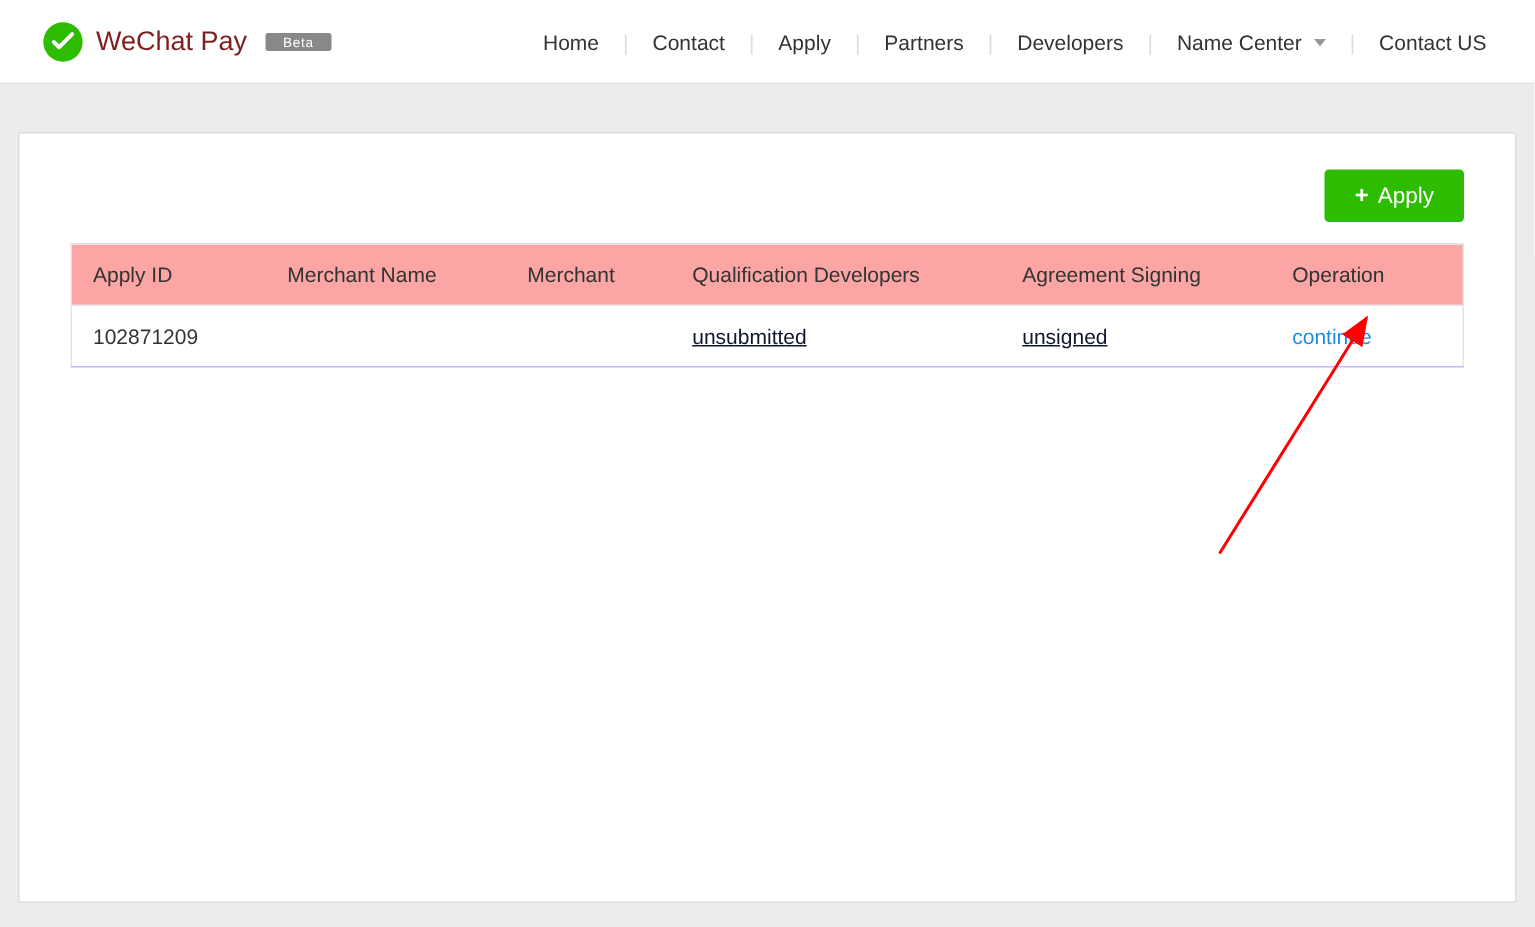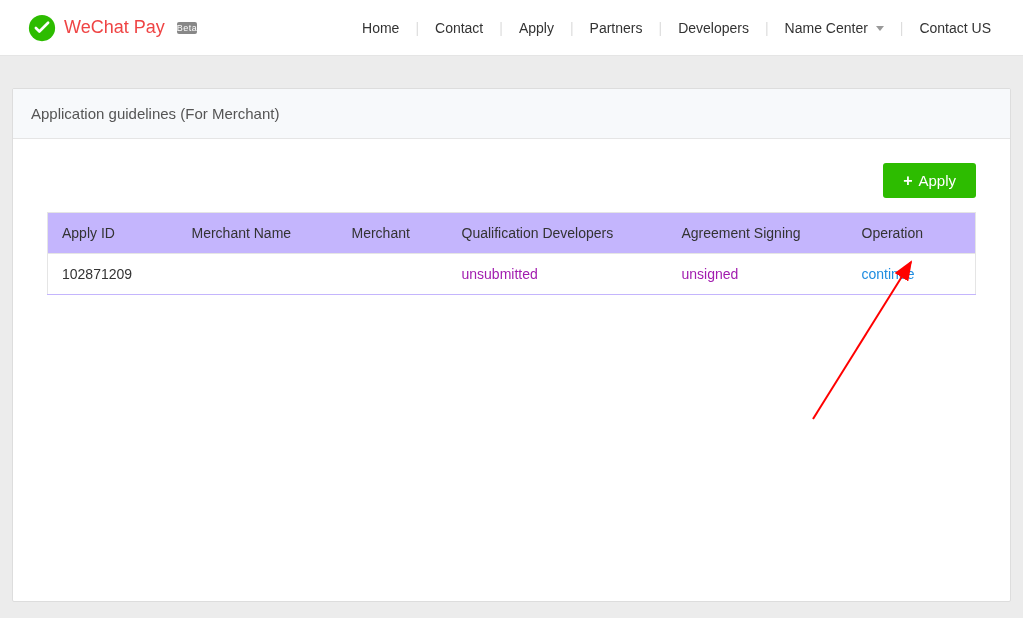--- a/index.html
+++ b/index.html
@@ -1,37 +1,37 @@
 <!DOCTYPE html>
 <html><head>
   <meta charset="utf-8">
   <style>
     * { margin: 0; padding: 0; box-sizing: border-box; }
     body { font-family: -apple-system, BlinkMacSystemFont, "Segoe UI", Arial, sans-serif; font-size: 14px; color: #333; background: #fff; width: 1023px; height: 618px; overflow: hidden; }
     .header { height: 56px; display: flex; align-items: center; justify-content: space-between; padding: 0 28px; border-bottom: 1px solid #e5e5e5; background: #fff; }
     .logo { display: flex; align-items: center; gap: 8px; }
     .logo-icon { width: 28px; height: 28px; }
-    .logo-text { font-size: 18px; color: #ef4444; font-weight: 400; }
-    .badge { background: #888; color: #fff; font-size: 9px; padding: 1px 0; border-radius: 2px; margin-left: 4px; letter-spacing: 0.5px; }
+    .logo-text { font-size: 18px; color: #7f1d1d; font-weight: 400; }
+    .badge { background: #888; color: #fff; font-size: 9px; padding: 1px 12px; border-radius: 2px; margin-left: 4px; letter-spacing: 0.5px; }
     .nav { display: flex; align-items: flex-end; gap: 0; }
     .nav-item { color: #333; text-decoration: none; cursor: pointer; padding: 0 4px; }
     .nav-sep { color: #ddd; margin: 0 12px; }
     .chevron { display: inline-block; width: 0; height: 0; border-left: 4px solid transparent; border-right: 4px solid transparent; border-top: 5px solid #999; margin-left: 4px; vertical-align: middle; }
     .main-bg { background: #ececec; padding: 32px 12px 16px 12px; height: calc(618px - 56px); }
     .panel { background: #fff; border: 1px solid #ddd; border-radius: 2px; height: 100%; overflow: hidden; }
     .panel-header { background: #f7f9fb; border-bottom: 1px solid #e5e5e5; padding: 16px 18px; font-size: 15px; color: #555; }
     .panel-body { padding: 24px 34px; position: relative; height: calc(100% - 52px); }
     .apply-bar { display: flex; justify-content: flex-end; margin-bottom: 14px; }
     .apply-btn { background: #2dbc00; color: #fff; border: none; padding: 9px 20px; border-radius: 3px; font-size: 15px; cursor: pointer; display: flex; align-items: center; gap: 6px; }
     .plus-icon { font-size: 16px; line-height: 1; font-weight: bold; }
     table { width: 100%; border-collapse: collapse; border: 1px solid #e5e5e5; }
-    thead { background: #c4b5fd; }
+    thead { background: #fca5a5; }
     th { text-align: left; padding: 12px 14px; font-weight: 400; color: #333; border-bottom: 1px solid #e5e5e5; font-size: 14px; }
     td { padding: 12px 14px; border-bottom: 1px solid #c4b5fd; color: #333; font-size: 14px; }
-    .status-text { color: #a21caf; }
+    .status-text { color: #0f172a; text-decoration: underline; }
     .link-text { color: #1e8ce0; cursor: pointer; }
     .arrow-svg { position: absolute; left: 780px; top: 115px; pointer-events: none; }
   </style>
 </head>
 <body>
 
 <div class="header">
   <div class="logo">
     <svg class="logo-icon" viewBox="0 0 32 32">
       <circle cx="16" cy="16" r="15" fill="#2dbc00"></circle>
@@ -55,21 +55,20 @@
       <span>Name Center</span>
       <span class="chevron"></span>
     </a>
     <span class="nav-sep">|</span>
     <a class="nav-item">Contact US</a>
   </div>
 </div>
 
 <div class="main-bg">
   <div class="panel">
-    <div class="panel-header">Application guidelines (For Merchant)</div>
     <div class="panel-body">
       <div class="apply-bar">
         <button class="apply-btn">
           <span class="plus-icon">+</span>
           <span>Apply</span>
         </button>
       </div>
       <table>
         <thead>
           <tr>

